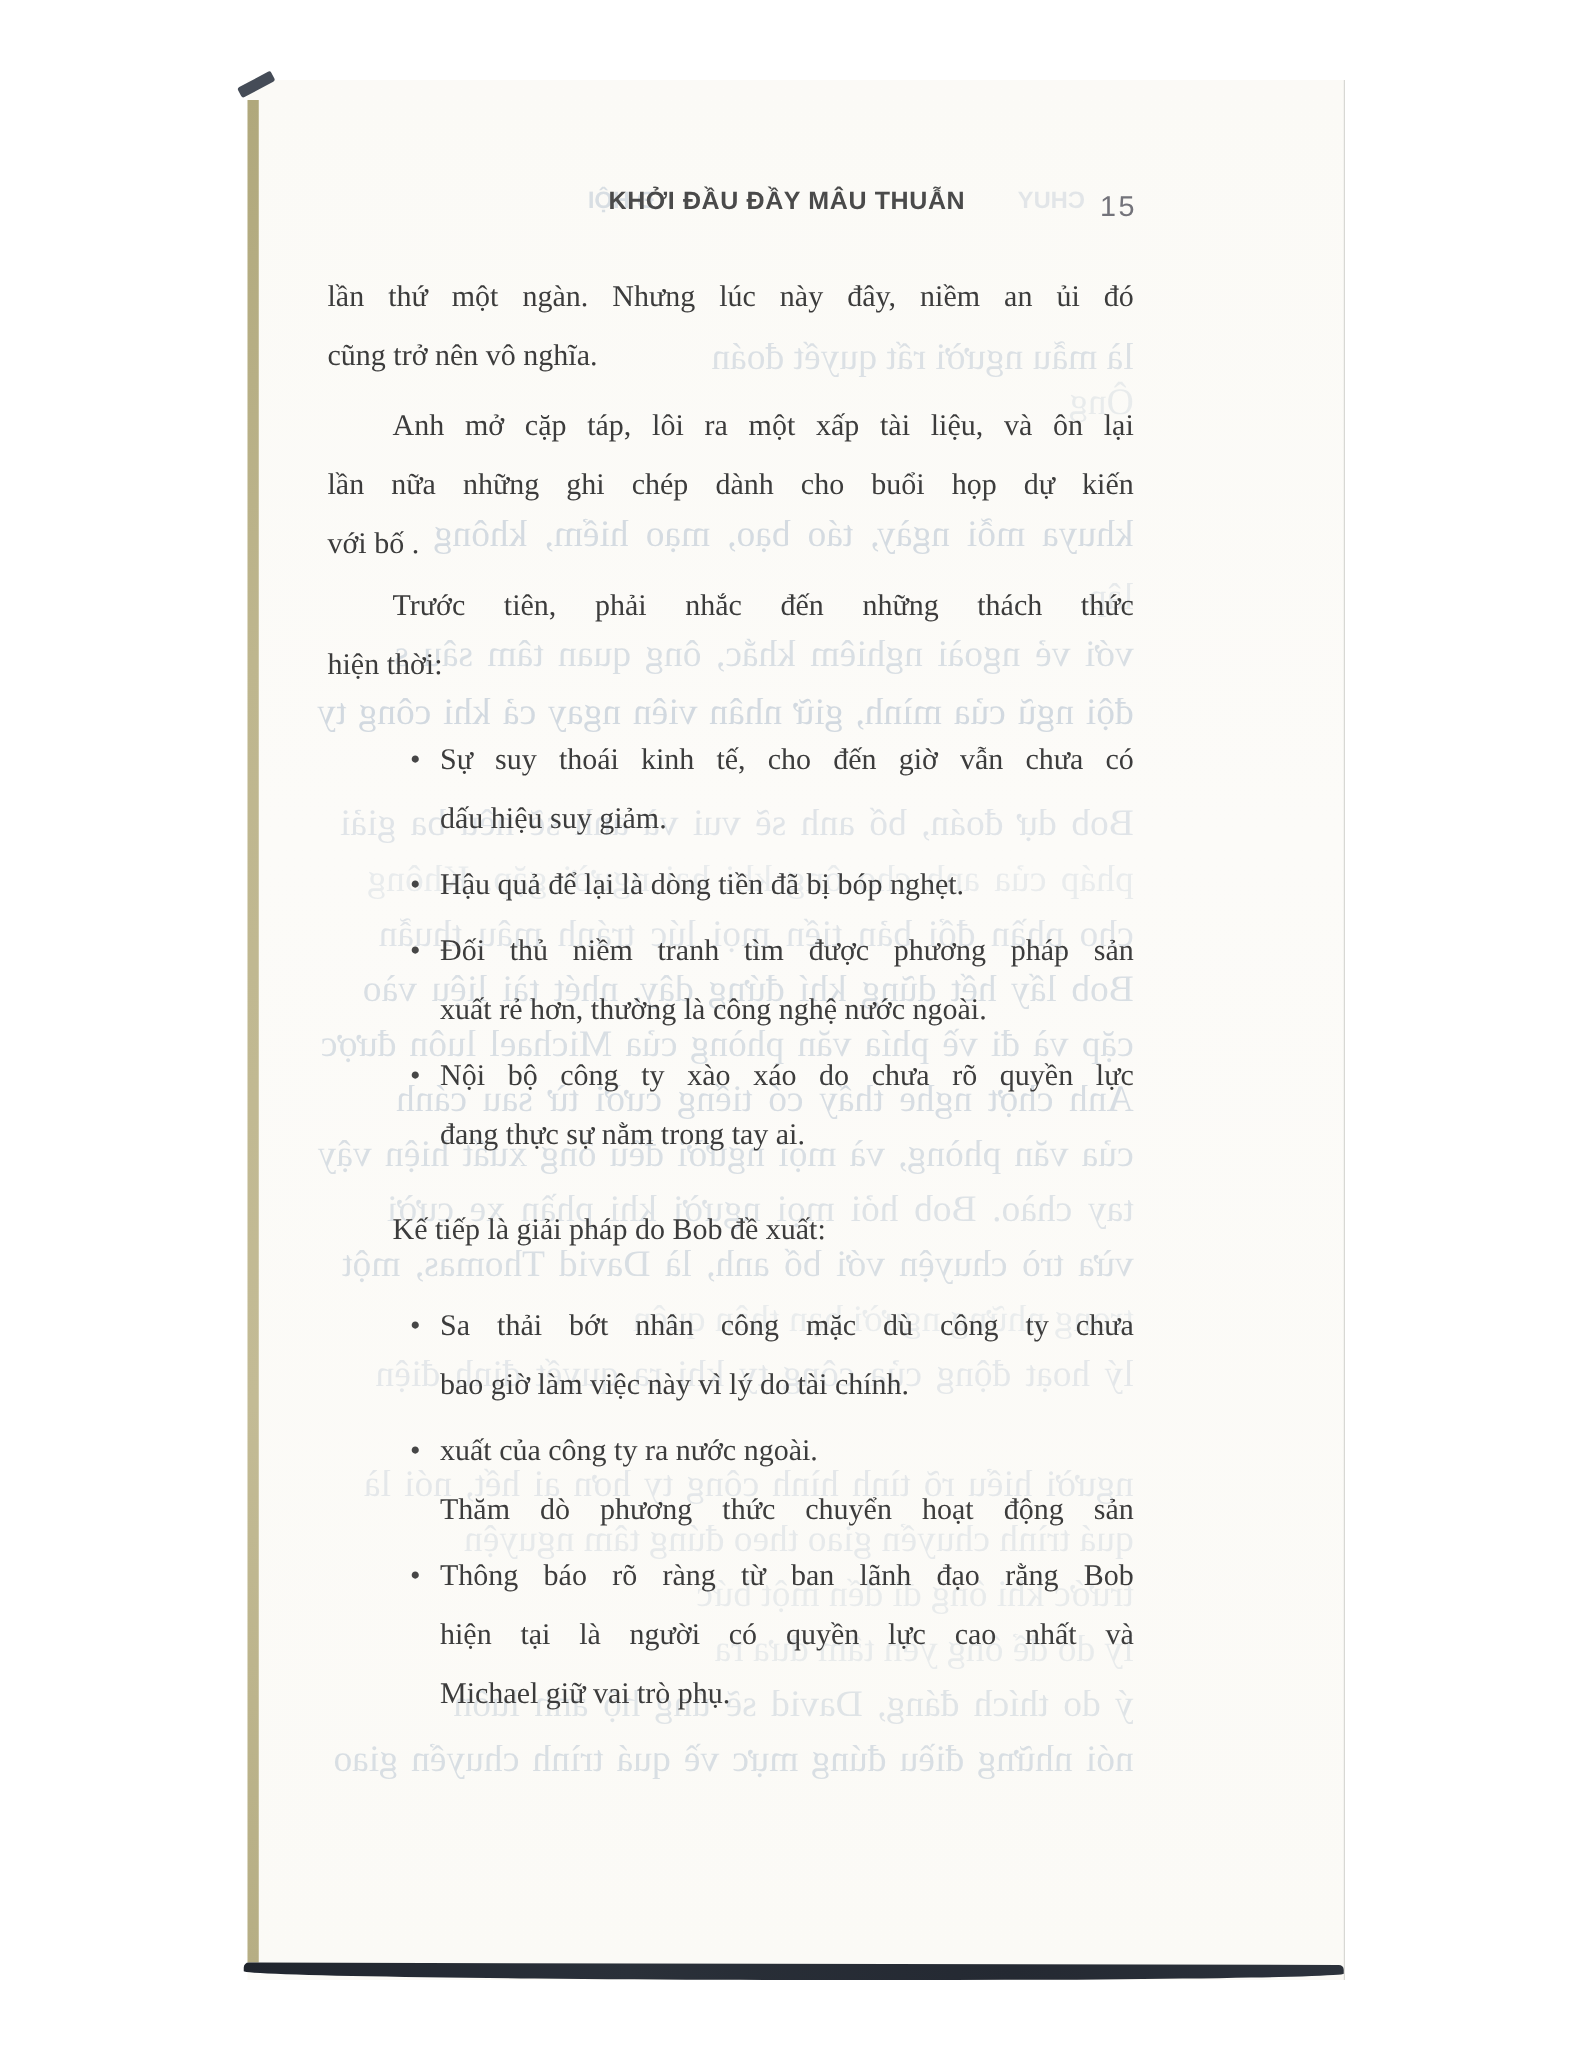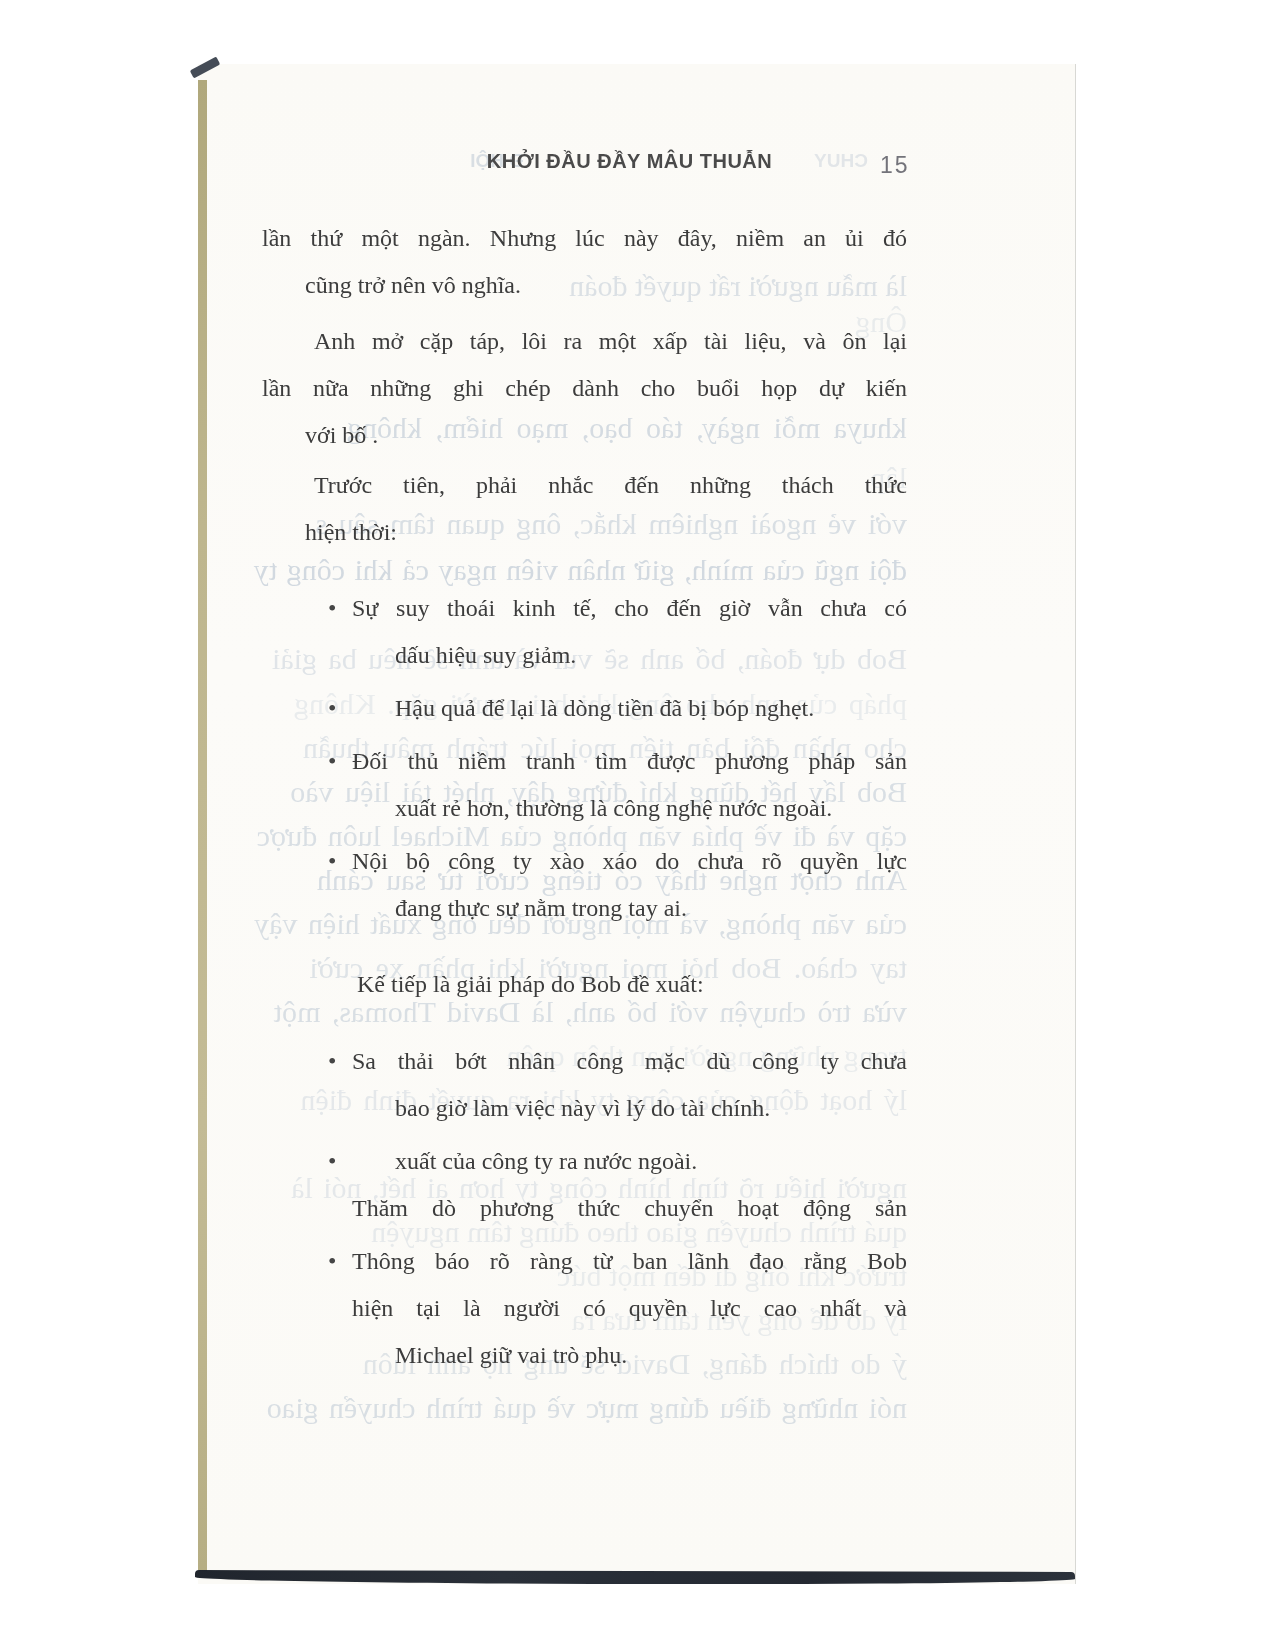--- a/index.html
+++ b/index.html
@@ -48,21 +48,21 @@
   .page-number {
     position:absolute; left:682px; top:88px; z-index:2;
     font-family:"Liberation Sans","DejaVu Sans",sans-serif;
     font-size:23px; color:#73737a; letter-spacing:2px;
   }
   .content {
     position:absolute; left:64px; top:151px; width:645px; z-index:2;
     font-size:24px; line-height:47px; color:#3c3c3c;
   }
   .line { text-align:justify; text-align-last:justify; }
-  .line.last { text-align-last:left;margin-left:43px; }
+  .line.last { text-align-last:left; }
   .line.indent { padding-left:52px; }
   .para.p2 { margin-top:9px; }
   .para.p3 { margin-top:3px; }
   .blist { margin:0; padding:0 0 0 90px; list-style:none; }
   .blist.ul1 { margin-top:29px; }
   .para.p4 { margin-top:29px; }
   .blist.ul2 { margin-top:30px; }
   .blist li { position:relative; }
   .blist li + li { margin-top:6px; }
   .blist li::before {

